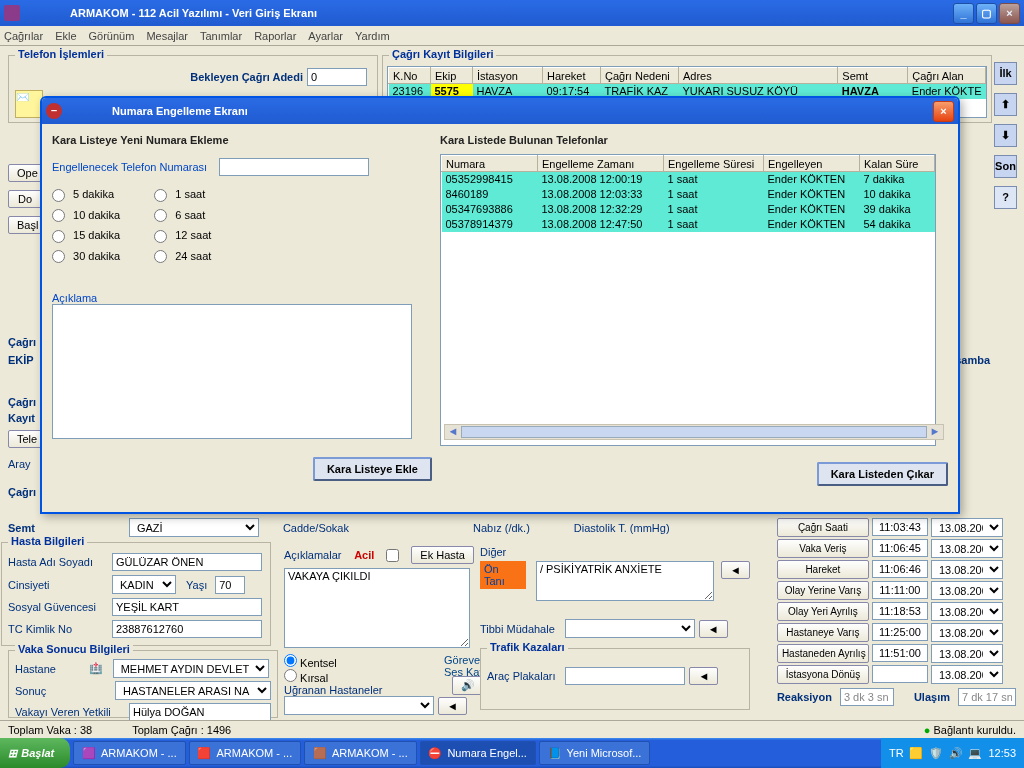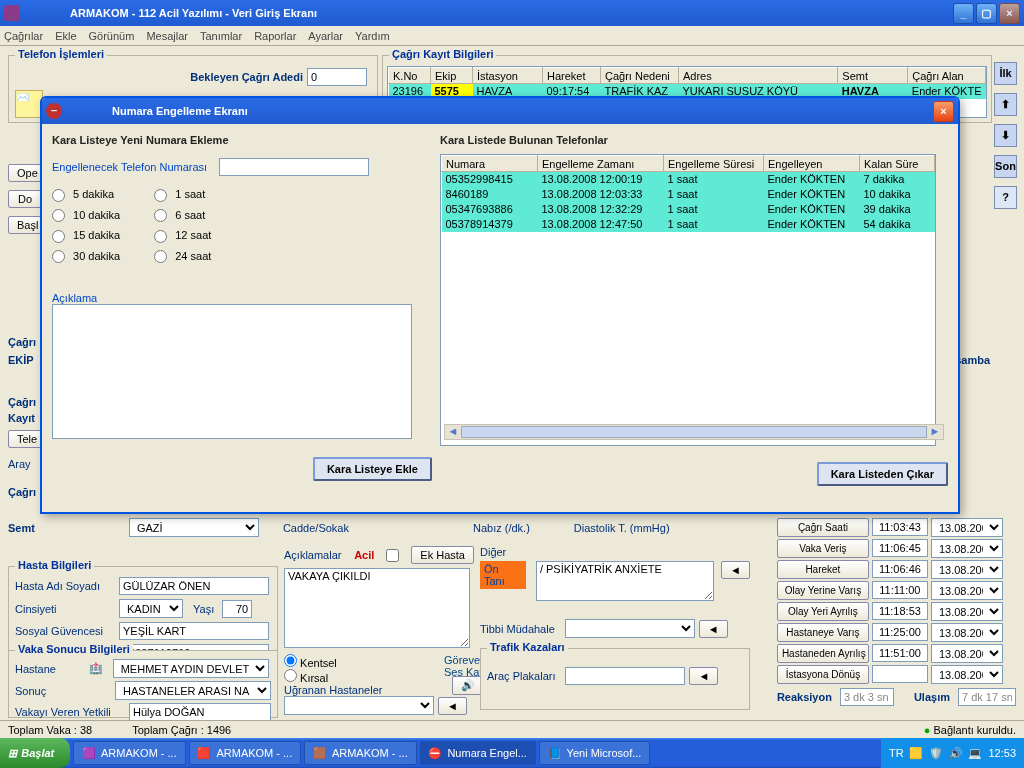--- a/index.html
+++ b/index.html
@@ -162,32 +162,32 @@
 </div>
 <div style="position:absolute; left:8px; top:518px;" class="row">
   <span class="label-dark">Semt</span>
   <select class="input" style="margin-left:90px;width:130px"><option>GAZİ</option></select>
   <span class="small-label" style="margin-left:20px">Cadde/Sokak</span>
   <span class="small-label" style="margin-left:120px">Nabız (/dk.)</span>
   <span class="small-label" style="margin-left:40px">Diastolik T. (mmHg)</span>
 </div>
 <div style="position:absolute; right:34px; top:354px;" class="label-dark">şamba</div>
 
-<div class="group" style="left:8px; top:542px; width:270px; height:104px;margin-top:24px;">
+<div class="group" style="left:1px; top:542px; width:270px; height:104px;">
   <div class="label">Hasta Bilgileri</div>
   <div style="padding:10px 6px 0 6px">
     <div class="row" style="margin-bottom:4px">
         <span class="small-label" style="width:100px">Hasta Adı Soyadı</span>
         <input class="input" style="width: 150px;" value="GÜLÜZAR ÖNEN">
       </div>
     <div class="row" style="margin-bottom:4px">
         <span class="small-label" style="width:100px">Cinsiyeti</span>
         <select class="input" style="width:64px"><option>KADIN</option></select>
         <span class="small-label" style="margin-left:6px">Yaşı</span>
-        <input class="input" style="width: 30px; margin-left: 4px; text-align: right;" value="70">
+        <input class="input" style="width: 30px; margin-left: 4px;" value="70">
       </div>
     <div class="row" style="margin-bottom:4px">
         <span class="small-label" style="width:100px">Sosyal Güvencesi</span>
         <input class="input" style="width: 150px;" value="YEŞİL KART">
       </div>
     <div class="row">
         <span class="small-label" style="width:100px">TC Kimlik No</span>
         <input class="input" style="width: 150px;" value="23887612760">
       </div>
   </div>

